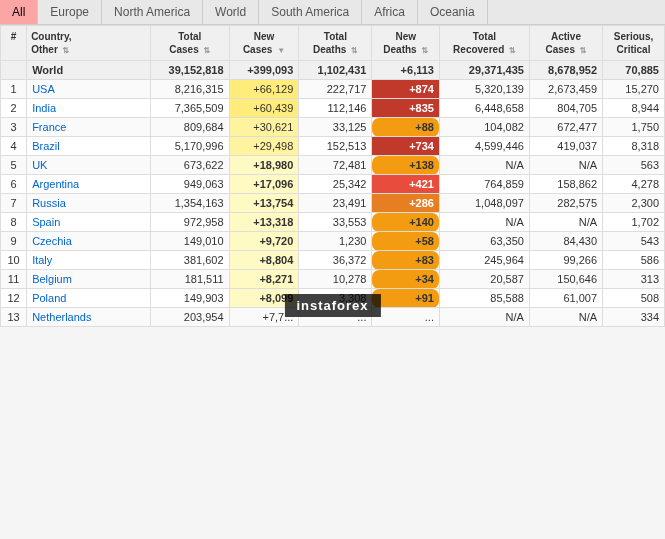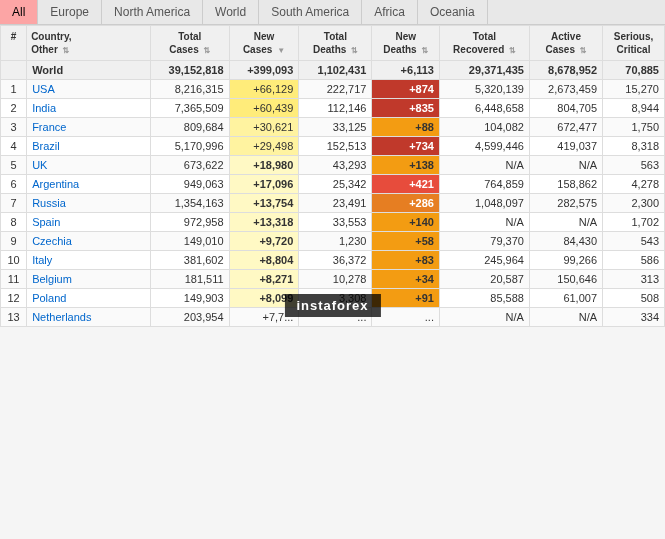--- a/index.html
+++ b/index.html
@@ -97,21 +97,21 @@
     }
     .table-wrapper {
       position: relative;
       overflow: hidden;
     }
     
     
     .nd-red1 { background: #c0392b !important; color: #fff !important; font-weight: bold; }
     .nd-red2 { background: #e74c3c !important; color: #fff !important; font-weight: bold; }
     .nd-orange { background: #e67e22 !important; color: #fff !important; font-weight: bold; }
-    .nd-yellow { background: #f39c12 !important; color: #333 !important; font-weight: bold; }
+    .nd-yellow { background: #f39c12 !important; color: #333 !important; font-weight: bold; border-radius: 7px; }
     
     .nc-yellow1 { background: #fff9c4 !important; font-weight: bold; }
     .nc-yellow2 { background: #fff3a0 !important; }
     .nc-yellow3 { background: #ffec7a !important; }
 
   </style>
 </head>
 <body>
 
 <div class="container">
@@ -222,21 +222,21 @@
     <td>419,037</td>
     <td>8,318</td>
   </tr>
           <tr>
     <td class="rank-col">5</td>
     <td class="country-col">
       <a href="#" class="country-link">UK</a>
     </td>
     <td>673,622</td>
     <td class="nc-yellow1">+18,980</td>
-    <td>43,293</td>
+    <td>72,481</td>
     <td class="nd-yellow">+138</td>
     <td>N/A</td>
     <td>N/A</td>
     <td>563</td>
   </tr>
           <tr>
     <td class="rank-col">6</td>
     <td class="country-col">
       <a href="#" class="country-link">Argentina</a>
     </td>
@@ -276,21 +276,21 @@
   </tr>
           <tr>
     <td class="rank-col">9</td>
     <td class="country-col">
       <a href="#" class="country-link">Czechia</a>
     </td>
     <td>149,010</td>
     <td class="nc-yellow1">+9,720</td>
     <td>1,230</td>
     <td class="nd-yellow">+58</td>
-    <td>79,370</td>
+    <td>63,350</td>
     <td>84,430</td>
     <td>543</td>
   </tr>
           <tr>
     <td class="rank-col">10</td>
     <td class="country-col">
       <a href="#" class="country-link">Italy</a>
     </td>
     <td>381,602</td>
     <td class="nc-yellow1">+8,804</td>

